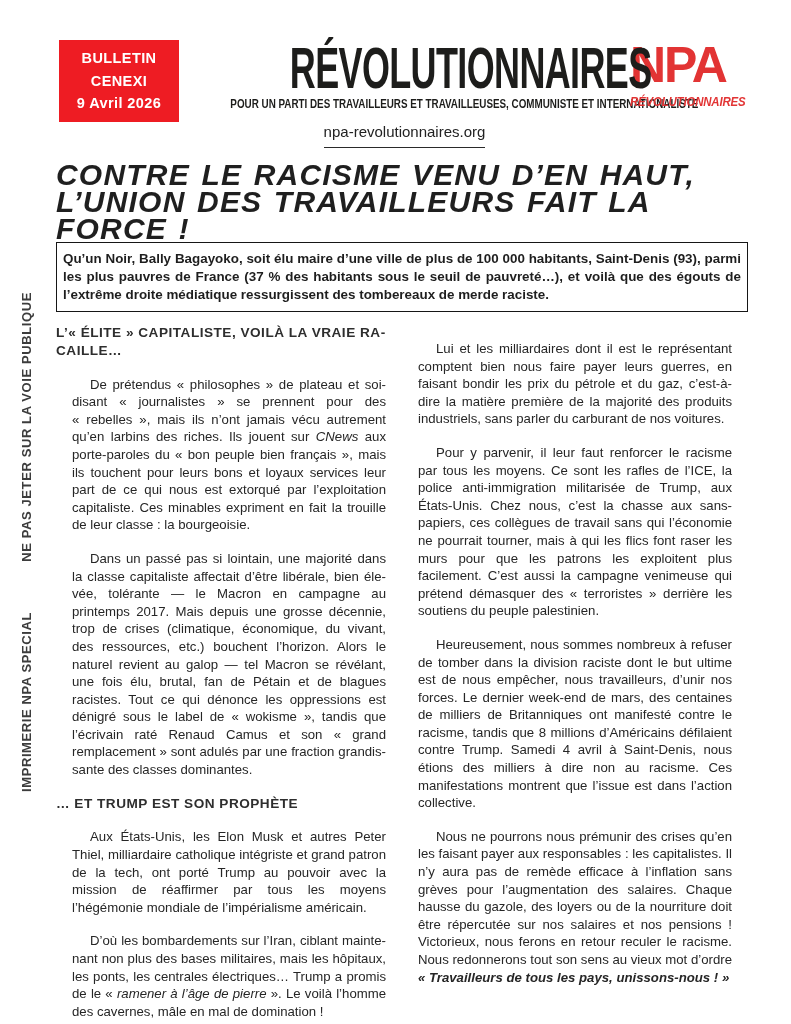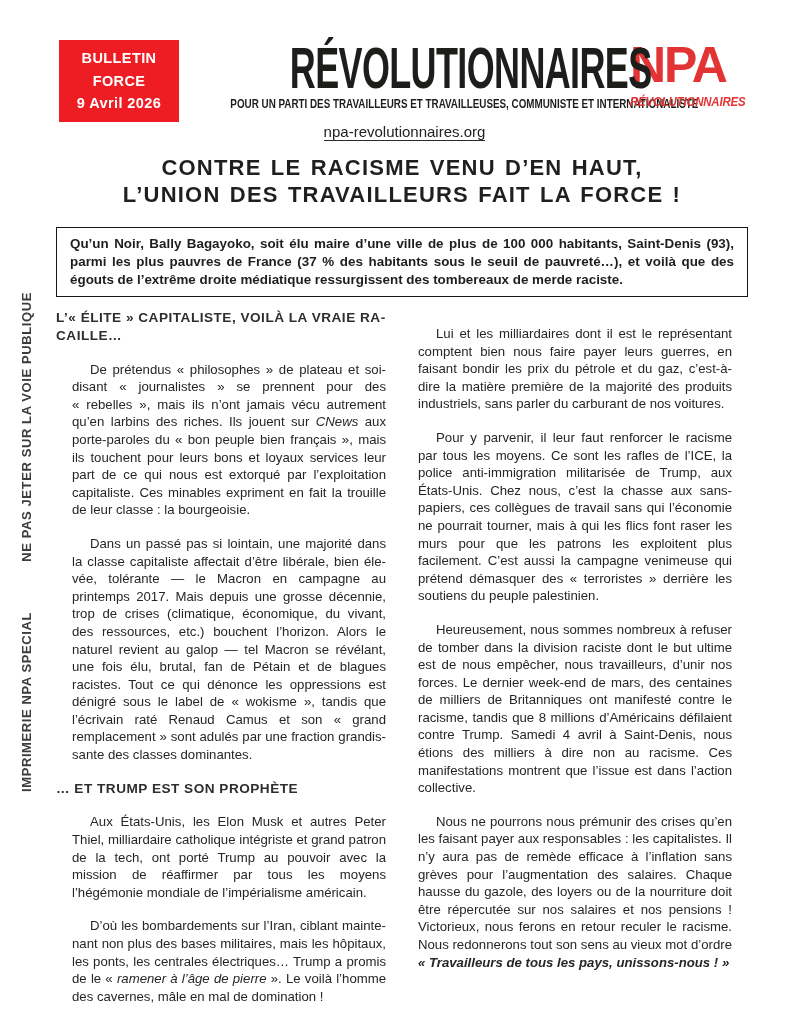--- a/index.html
+++ b/index.html
@@ -25,38 +25,38 @@
     display:inline-block;font-weight:bold;font-size:58px;line-height:52px;
     color:#1d1d1b;white-space:nowrap;transform:scaleX(.62);transform-origin:center;
     letter-spacing:-1px;
   }
   .masthead-subtitle{
     display:inline-block;font-weight:bold;font-size:12px;color:#1d1d1b;
     white-space:nowrap;transform:scaleX(.82);transform-origin:center;margin-top:2px;
   }
   .website{
     display:inline-block;margin-top:11px;font-size:15px;color:#222;
-    border-bottom:1.5px solid #2a2a2a;padding-bottom:0;text-decoration:none;cursor:pointer;
+    border-bottom:1.5px solid #2a2a2a;padding-bottom:7px;text-decoration:none;cursor:pointer;
   }
   .logo{flex:0 0 auto;width:118px;text-align:left;margin-top:3px;}
   .logo-acronym{font-weight:bold;font-size:50px;line-height:44px;color:#e23434;letter-spacing:-2px;}
   .logo-name{
     display:inline-block;font-weight:bold;font-style:italic;font-size:13px;color:#e23434;
     white-space:nowrap;transform:scaleX(.88);transform-origin:left;margin-top:7px;letter-spacing:-.2px;
   }
 
   
   .headline{
-    text-align:center;margin-top:13px;font-weight:bold;font-size:22px;
-    line-height:27px;letter-spacing:1.2px;color:#1f1f1f;word-spacing:2px;
+    margin-top:13px;font-weight:bold;font-size:30px;
+    line-height:27px;letter-spacing:1.2px;color:#1f1f1f;word-spacing:2px;font-style:italic;
   }
 
   
   .intro-box{
-    border:1.5px solid #161616;margin-top:19px;padding:7px 13px;
+    border:1.5px solid #161616;padding:7px 6px;
     font-size:13.4px;font-weight:bold;line-height:18px;color:#1e1e1e;
     text-align:justify;
   }
 
   
   .columns{display:flex;margin-top:12px;}
   .col{flex:1 1 0;min-width:0;}
   .col p{
     margin:16px;font-size:13.2px;line-height:17.6px;text-align:justify;
     text-indent:18px;hyphens:manual;
@@ -87,21 +87,21 @@
   <div class="vside">
     <span>IMPRIMERIE NPA SPECIAL</span>
     <span>NE PAS JETER SUR LA VOIE PUBLIQUE</span>
   </div>
 
   <div class="content">
 
     <div class="header">
       <div class="issue-box">
         <div class="line">BULLETIN</div>
-        <div class="line">FORCE</div>
+        <div class="line">CENEXI</div>
         <div class="line">9 Avril 2026</div>
       </div>
 
       <div class="masthead">
         <div>
           <span class="masthead-title">RÉVOLUTIONNAIRES</span>
         </div>
         <div>
           <span class="masthead-subtitle">POUR UN PARTI DES TRAVAILLEURS ET TRAVAILLEUSES, COMMUNISTE ET INTERNATIONALISTE</span>
         </div>

